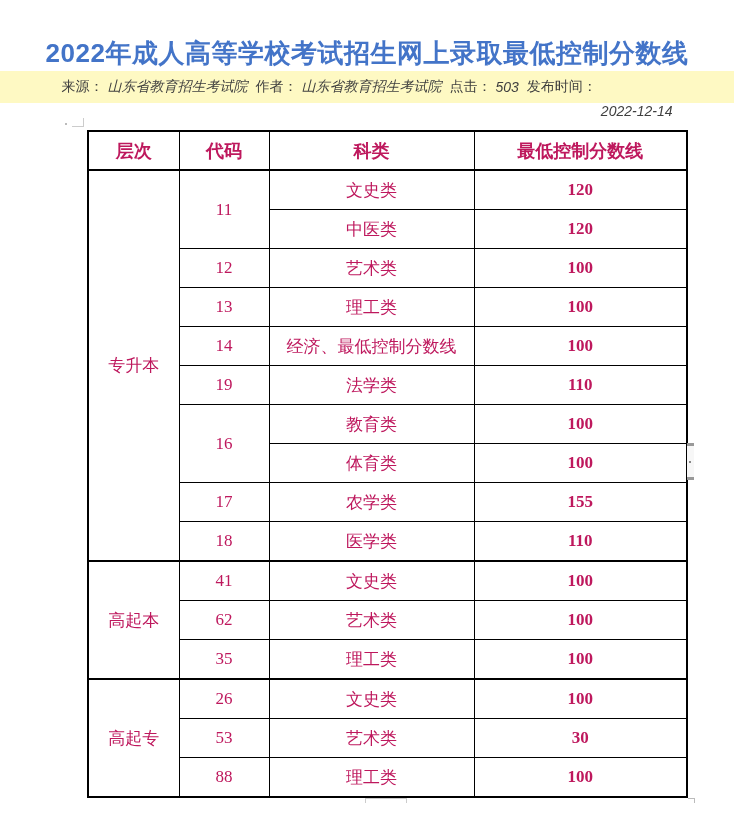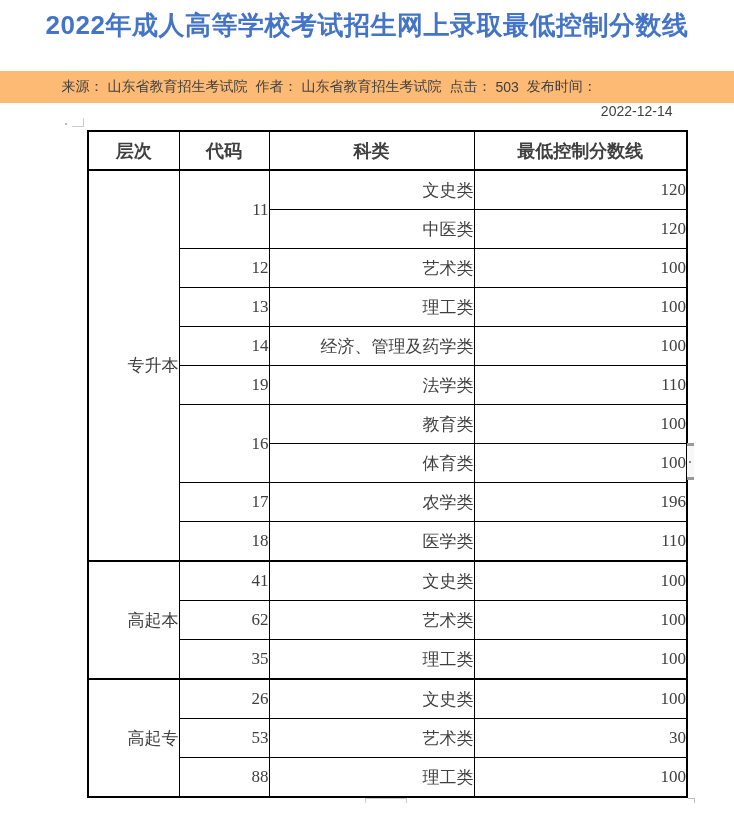--- a/index.html
+++ b/index.html
@@ -3,60 +3,60 @@
 <meta charset="utf-8">
 <style>
   html,body{margin:0;padding:0;}
   body{
     width:734px;height:822px;position:relative;background:#ffffff;
     font-family:"Liberation Sans","DejaVu Sans",sans-serif;
     overflow:hidden;
   }
   
   .title-wrap{
-    width:734px;height:71px;display:flex;align-items:flex-start;justify-content:center;
+    width:734px;height:71px;display:flex;align-items:flex-end;justify-content:center;
     box-sizing:border-box;padding-top:8px;
   }
   h1.page-title{
     margin:0;font-size:26px;font-weight:bold;color:#4374c8;
     letter-spacing:0.5px;text-align:center;
   }
   
   .meta-bar{
-    width:734px;height:32px;background:#fdba74;
+    width:734px;height:32px;background:#fef9c3;
     display:flex;align-items:center;justify-content:center;
     font-size:14px;color:#3f3f3f;white-space:nowrap;
   }
   .meta-bar span{display:inline-block;}
-  .meta-bar .val{margin:0 8px 0 4px;}
+  .meta-bar .val{margin:0 8px 0 4px;font-style:italic;}
   .meta-bar .val:last-child{margin-right:0;margin-top:48px;}
   
   table.score-table{
     margin:27px 0 0 87px;
     width:599px;
     border-collapse:collapse;
     table-layout:fixed;
     font-family:"Liberation Serif","DejaVu Serif",serif;
-    color:#404040;
+    color:#be185d;
     border-radius:31px;
   }
   table.score-table col.c-level{width:91px;}
   table.score-table col.c-code{width:90px;}
   table.score-table col.c-cat{width:205px;}
   table.score-table col.c-score{width:213px;}
   table.score-table{border:2px solid #000;}
   table.score-table th,
   table.score-table td{
     border:1px solid #000;
     text-align:center;vertical-align:middle;
     padding:0;overflow:hidden;
   }
   table.score-table th{height:37px;font-size:18px;font-weight:bold;}
-  table.score-table td{height:38px;font-size:17px;font-weight:normal;text-align:right;}
-  table.score-table td.score-cell{font-weight:normal;font-size:17px;}
+  table.score-table td{height:38px;font-size:17px;font-weight:normal;}
+  table.score-table td.score-cell{font-weight:bold;font-size:17px;}
   table.score-table th{border-bottom-width:2px;}
   table.score-table tr.section-start td{border-top-width:2px;}
   
   .anchor-mark{
     position:absolute;left:72px;top:118px;width:11px;height:8px;
     border-right:1px solid #cccccc;border-bottom:1px solid #cccccc;
   }
   .anchor-mark::before{
     content:"";position:absolute;left:-7px;top:5px;width:2px;height:2px;background:#bbbbbb;
   }
@@ -126,41 +126,41 @@
         <td>艺术类</td>
         <td class="score-cell">100</td>
       </tr>
       <tr>
         <td rowspan="1">13</td>
         <td>理工类</td>
         <td class="score-cell">100</td>
       </tr>
       <tr>
         <td rowspan="1">14</td>
-        <td>经济、管理及药学类</td>
+        <td>经济、最低控制分数线</td>
         <td class="score-cell">100</td>
       </tr>
       <tr>
         <td rowspan="1">19</td>
         <td>法学类</td>
         <td class="score-cell">110</td>
       </tr>
       <tr>
         <td rowspan="2">16</td>
         <td>教育类</td>
         <td class="score-cell">100</td>
       </tr>
       <tr>
         <td>体育类</td>
         <td class="score-cell">100</td>
       </tr>
       <tr>
         <td rowspan="1">17</td>
         <td>农学类</td>
-        <td class="score-cell">196</td>
+        <td class="score-cell">155</td>
       </tr>
       <tr>
         <td rowspan="1">18</td>
         <td>医学类</td>
         <td class="score-cell">110</td>
       </tr>
       <tr class="section-start">
         <td rowspan="3">高起本</td>
         <td rowspan="1">41</td>
         <td>文史类</td>

